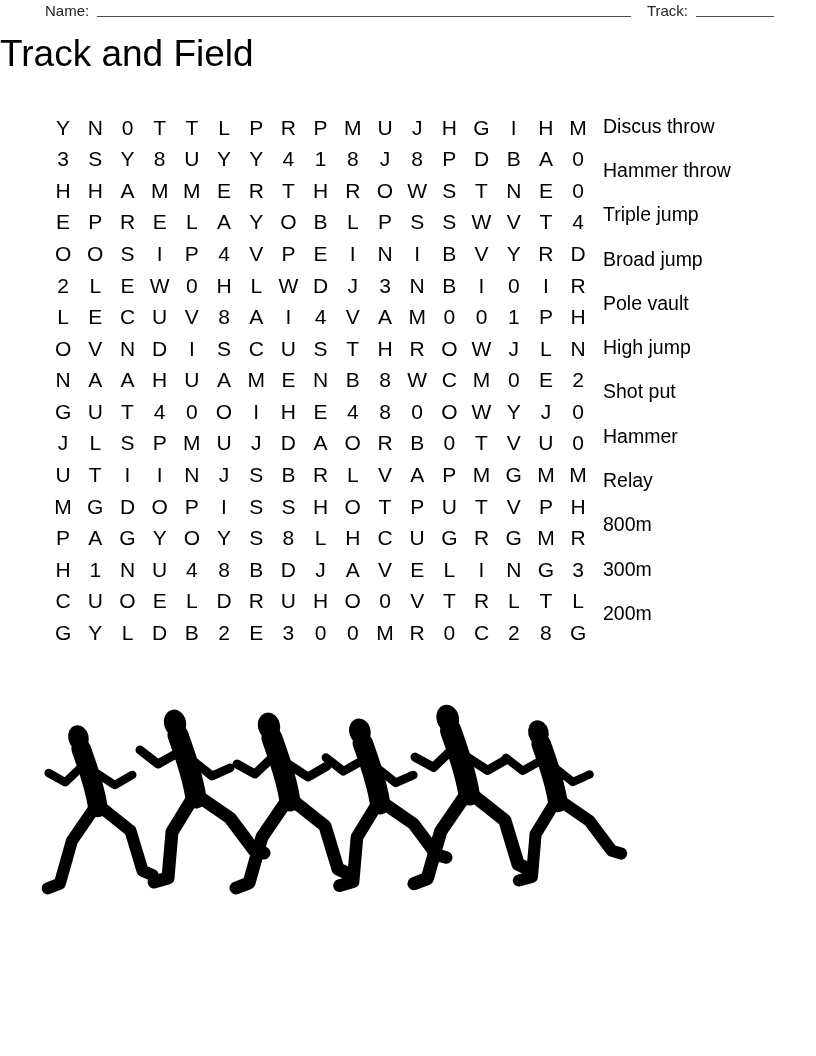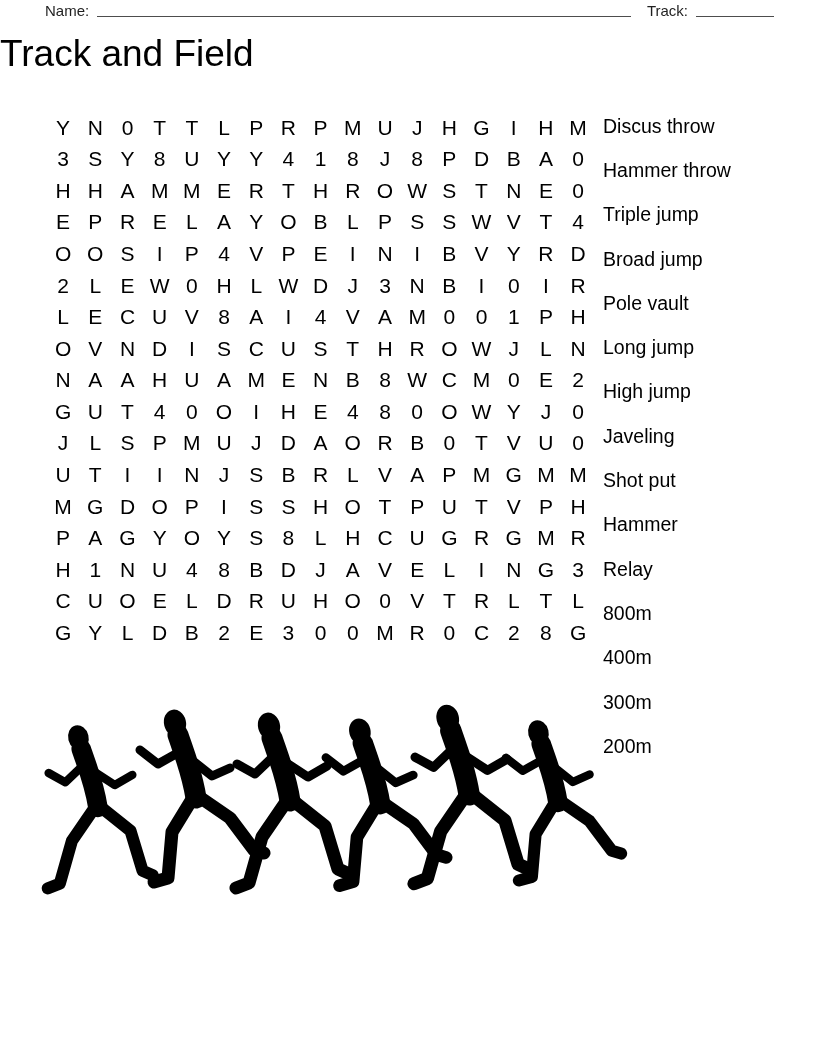--- a/index.html
+++ b/index.html
@@ -348,28 +348,25 @@
       <span class="ws-cell">8</span>
       <span class="ws-cell">G</span>
     </div>
 
   <div class="word-list" id="word-list">
       <div class="word-item">Discus throw</div>
       <div class="word-item">Hammer throw</div>
       <div class="word-item">Triple jump</div>
       <div class="word-item">Broad jump</div>
       <div class="word-item">Pole vault</div>
-      <div class="word-item">Long jump</div>
       <div class="word-item">High jump</div>
-      <div class="word-item">Javeling</div>
       <div class="word-item">Shot put</div>
       <div class="word-item">Hammer</div>
       <div class="word-item">Relay</div>
       <div class="word-item">800m</div>
-      <div class="word-item">400m</div>
       <div class="word-item">300m</div>
       <div class="word-item">200m</div>
     </div>
 
   <svg class="runners-svg" id="runners" width="552" height="230" viewBox="0 0 552 230" xmlns="http://www.w3.org/2000/svg">
     <defs>
 
       <g id="runner-a">
         <ellipse class="runner-head" cx="37" cy="19" rx="11" ry="13.5" transform="rotate(-14 37 19)"></ellipse>
         <path class="runner-part" stroke-width="21" d="M40,31 C46,49 54,68 58,94"></path>

